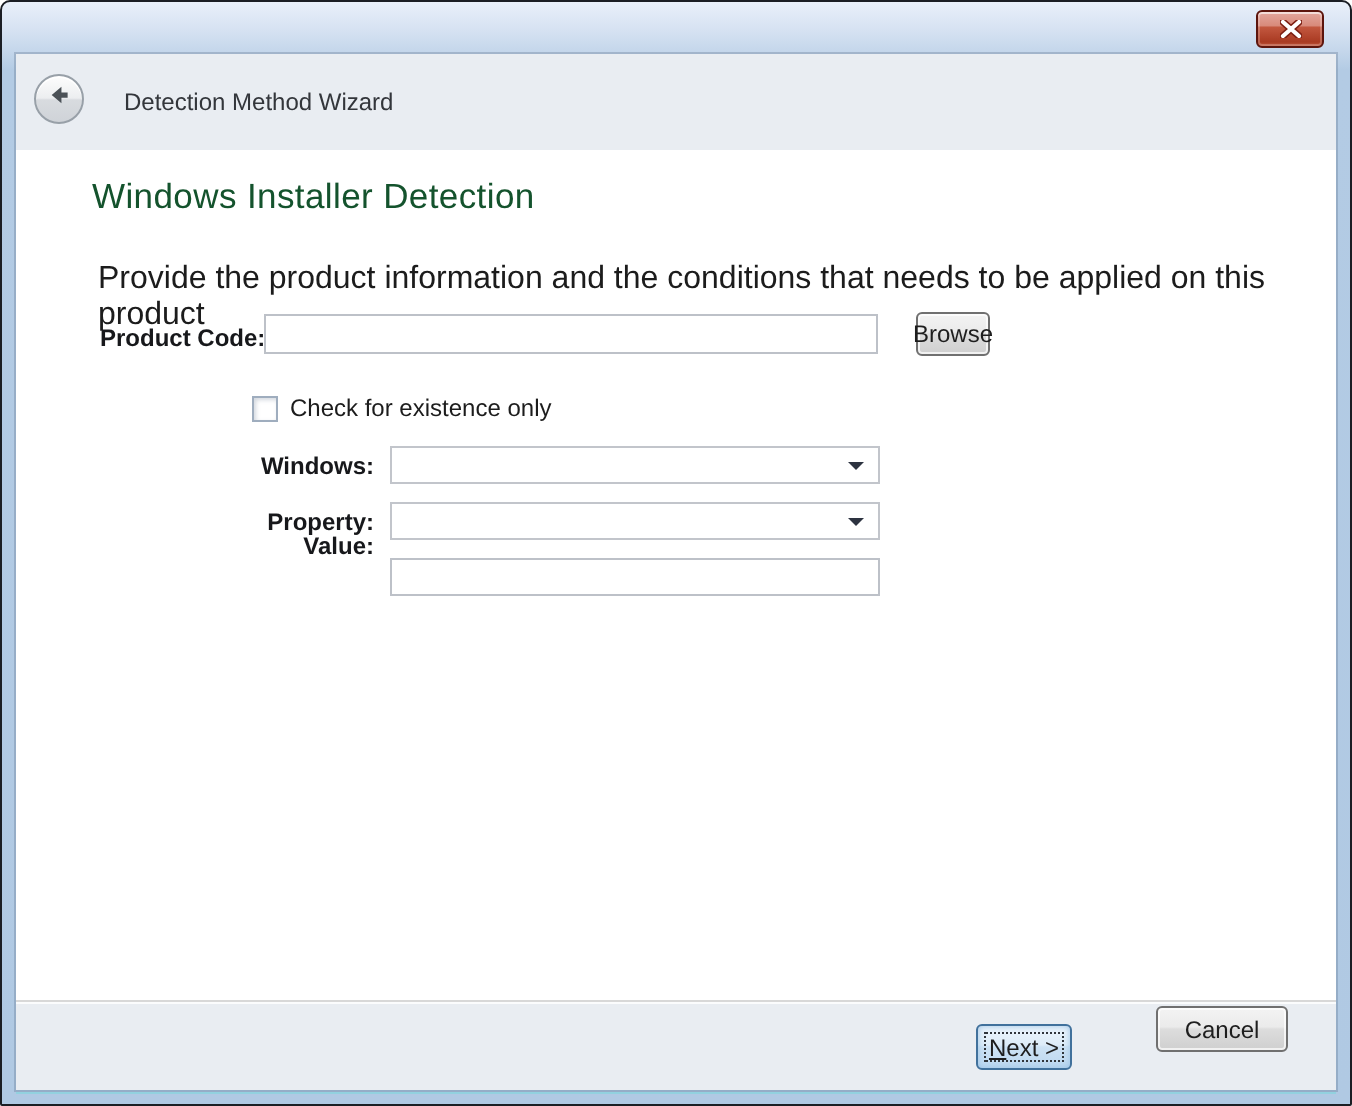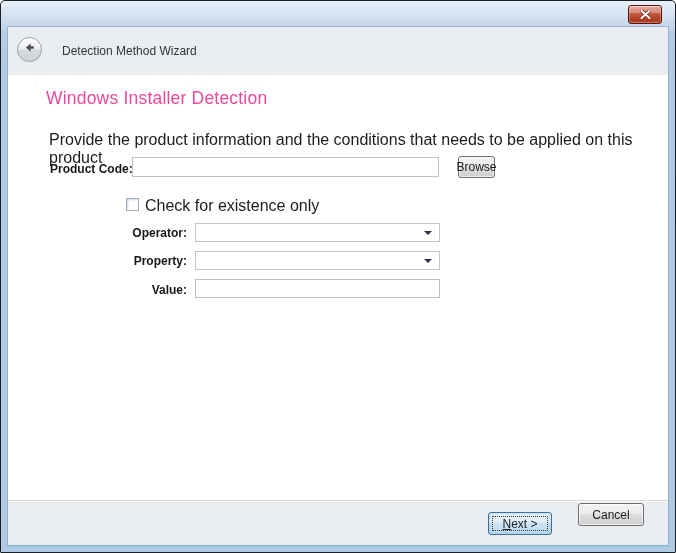--- a/index.html
+++ b/index.html
@@ -44,21 +44,21 @@
     position:absolute; left:9px; top:10px; width:25px; height:25px; border-radius:50%;
     border:1px solid #98a0a8;
     background:linear-gradient(180deg,#fdfdfd 0%,#eceef0 48%,#d8dbdf 52%,#cfd3d8 100%);
     box-shadow:inset 0 1px 0 #fff;
     display:flex; align-items:center; justify-content:center;
   }
   .wiz-header-title{ margin-left:54px; font-size:12px; color:#33363b; }
 
   .page-title{
     position:absolute; left:38px; top:61px;
-    font-size:17.5px; font-weight:400; color:#ec4899; letter-spacing:.2px;
+    font-size:17.5px; font-weight:400; color:#14532d; letter-spacing:.2px;
   }
   .page-desc{
     position:absolute; left:41px; top:104px;
     font-size:16px; color:#1c1c1c;
   }
 
   .field-label{ position:absolute; font-size:12px; font-weight:bold; color:#17181b; }
   .right-label{ width:99px; left:80px; text-align:right; }
 
   .textfield{
@@ -80,21 +80,21 @@
     cursor:default;
   }
   #browse-btn{ left:450px; top:129px; width:37px; height:22px; }
 
   .checkbox{
     position:absolute; left:118px; top:171px; width:13px; height:13px;
     border:1px solid #9fadbe; background:#fff;
     box-shadow:inset 1px 1px 2px rgba(125,140,160,.35);
   }
   .checkbox-label{
-    position:absolute; left:137px; top:170px; font-size:16px; color:#1c1c1c;
+    position:absolute; left:137px; top:170px; font-size:12px; color:#1c1c1c;
   }
 
   .combo{
     position:absolute; left:187px; width:245px; height:19px;
     border:1px solid #c2c5cb; background:#fff;
   }
   .combo .combo-value{ font-size:12px; color:#222; line-height:17px; padding-left:4px; display:block; }
   .combo .arrow{
     position:absolute; right:7px; top:7px; width:0; height:0;
     border-left:4px solid transparent; border-right:4px solid transparent;
@@ -102,21 +102,21 @@
   }
   #property-combo{ top:196px; }
   #operator-combo{ top:224px; }
 
   .wiz-footer{
     position:absolute; left:0; bottom:0; width:100%; height:45px;
     background:#e9edf2; border-top:1px solid #d8d8d8;
     box-shadow:inset 0 1px 0 #fbfcfd;
   }
   #next-btn{
-    left:480px; top:11px; width:64px; height:23px;
+    left:480px; top:11px; width:48px; height:23px;
     border:1px solid #41719c;
     background:linear-gradient(180deg,#edf5fc 0%,#ddecf8 45%,#cde2f4 50%,#bcd8f0 100%);
     box-shadow:inset 0 0 3px #9cc3e5;
   }
   #cancel-btn{ left:570px; top:2px; width:66px; height:23px; }
   .focus-rect{
     position:absolute; left:3px; top:3px; right:3px; bottom:3px;
     border:1px dotted #30353b; pointer-events:none;
   }
   .accel{ text-decoration:underline; }
@@ -153,33 +153,33 @@
 
     <label class="field-label" style="left:42px; top:135px;">Product Code:</label>
     <input id="product-code-input" class="textfield" type="text" value="" style="">
     <div id="browse-btn" class="win-btn">
       <span>Browse</span>
     </div>
 
     <div class="checkbox"></div>
     <div class="checkbox-label">Check for existence only</div>
 
-    <label class="field-label right-label" style="top:199px;">Operator:</label>
+    <label class="field-label right-label" style="top:199px;">Windows:</label>
     <div id="property-combo" class="combo">
       <span class="combo-value"></span>
       <span class="arrow"></span>
     </div>
 
     <label class="field-label right-label" style="top:227px;">Property:</label>
     <div id="operator-combo" class="combo">
       <span class="combo-value"></span>
       <span class="arrow"></span>
     </div>
 
-    <label class="field-label right-label" style="top:256px;">Value:</label>
+    <label class="field-label right-label" style="top:239px;">Value:</label>
     <input id="value-input" class="textfield" type="text" value="" style="">
 
     <div class="wiz-footer">
       <div id="next-btn" class="win-btn">
         <span><span class="accel">N</span><span>ext &gt;</span></span>
         <span class="focus-rect"></span>
       </div>
       <div id="cancel-btn" class="win-btn">
         <span>Cancel</span>
       </div>

